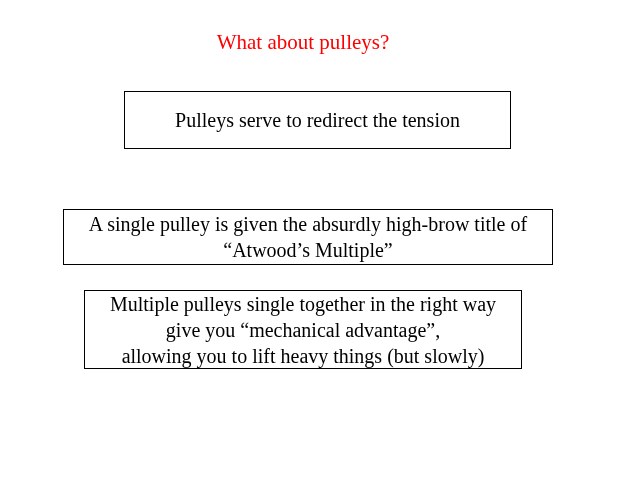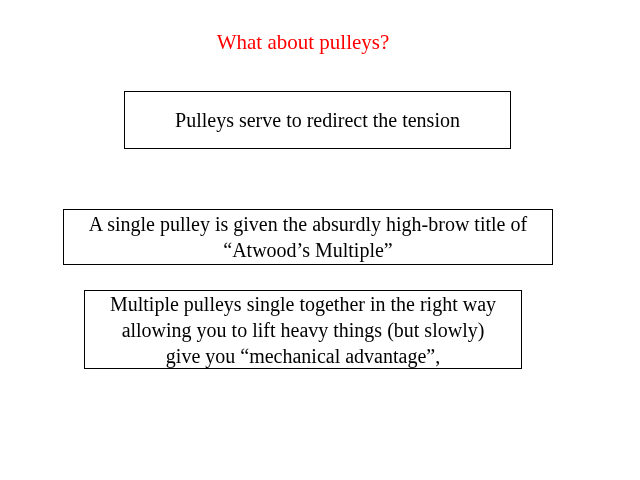--- a/index.html
+++ b/index.html
@@ -59,18 +59,18 @@
     <div class="text-line">Pulleys serve to redirect the tension</div>
   </div>
 
   <div class="text-box box-2">
     <div class="text-line">A single pulley is given the absurdly high-brow title of</div>
     <div class="text-line">“Atwood’s Multiple”</div>
   </div>
 
   <div class="text-box box-3">
     <div class="text-line">Multiple pulleys single together in the right way</div>
+    <div class="text-line">give you “mechanical advantage”,</div>
     <div class="text-line">allowing you to lift heavy things (but slowly)</div>
-    <div class="text-line">give you “mechanical advantage”,</div>
   </div>
 
 
 </div>
 
 </body></html>

